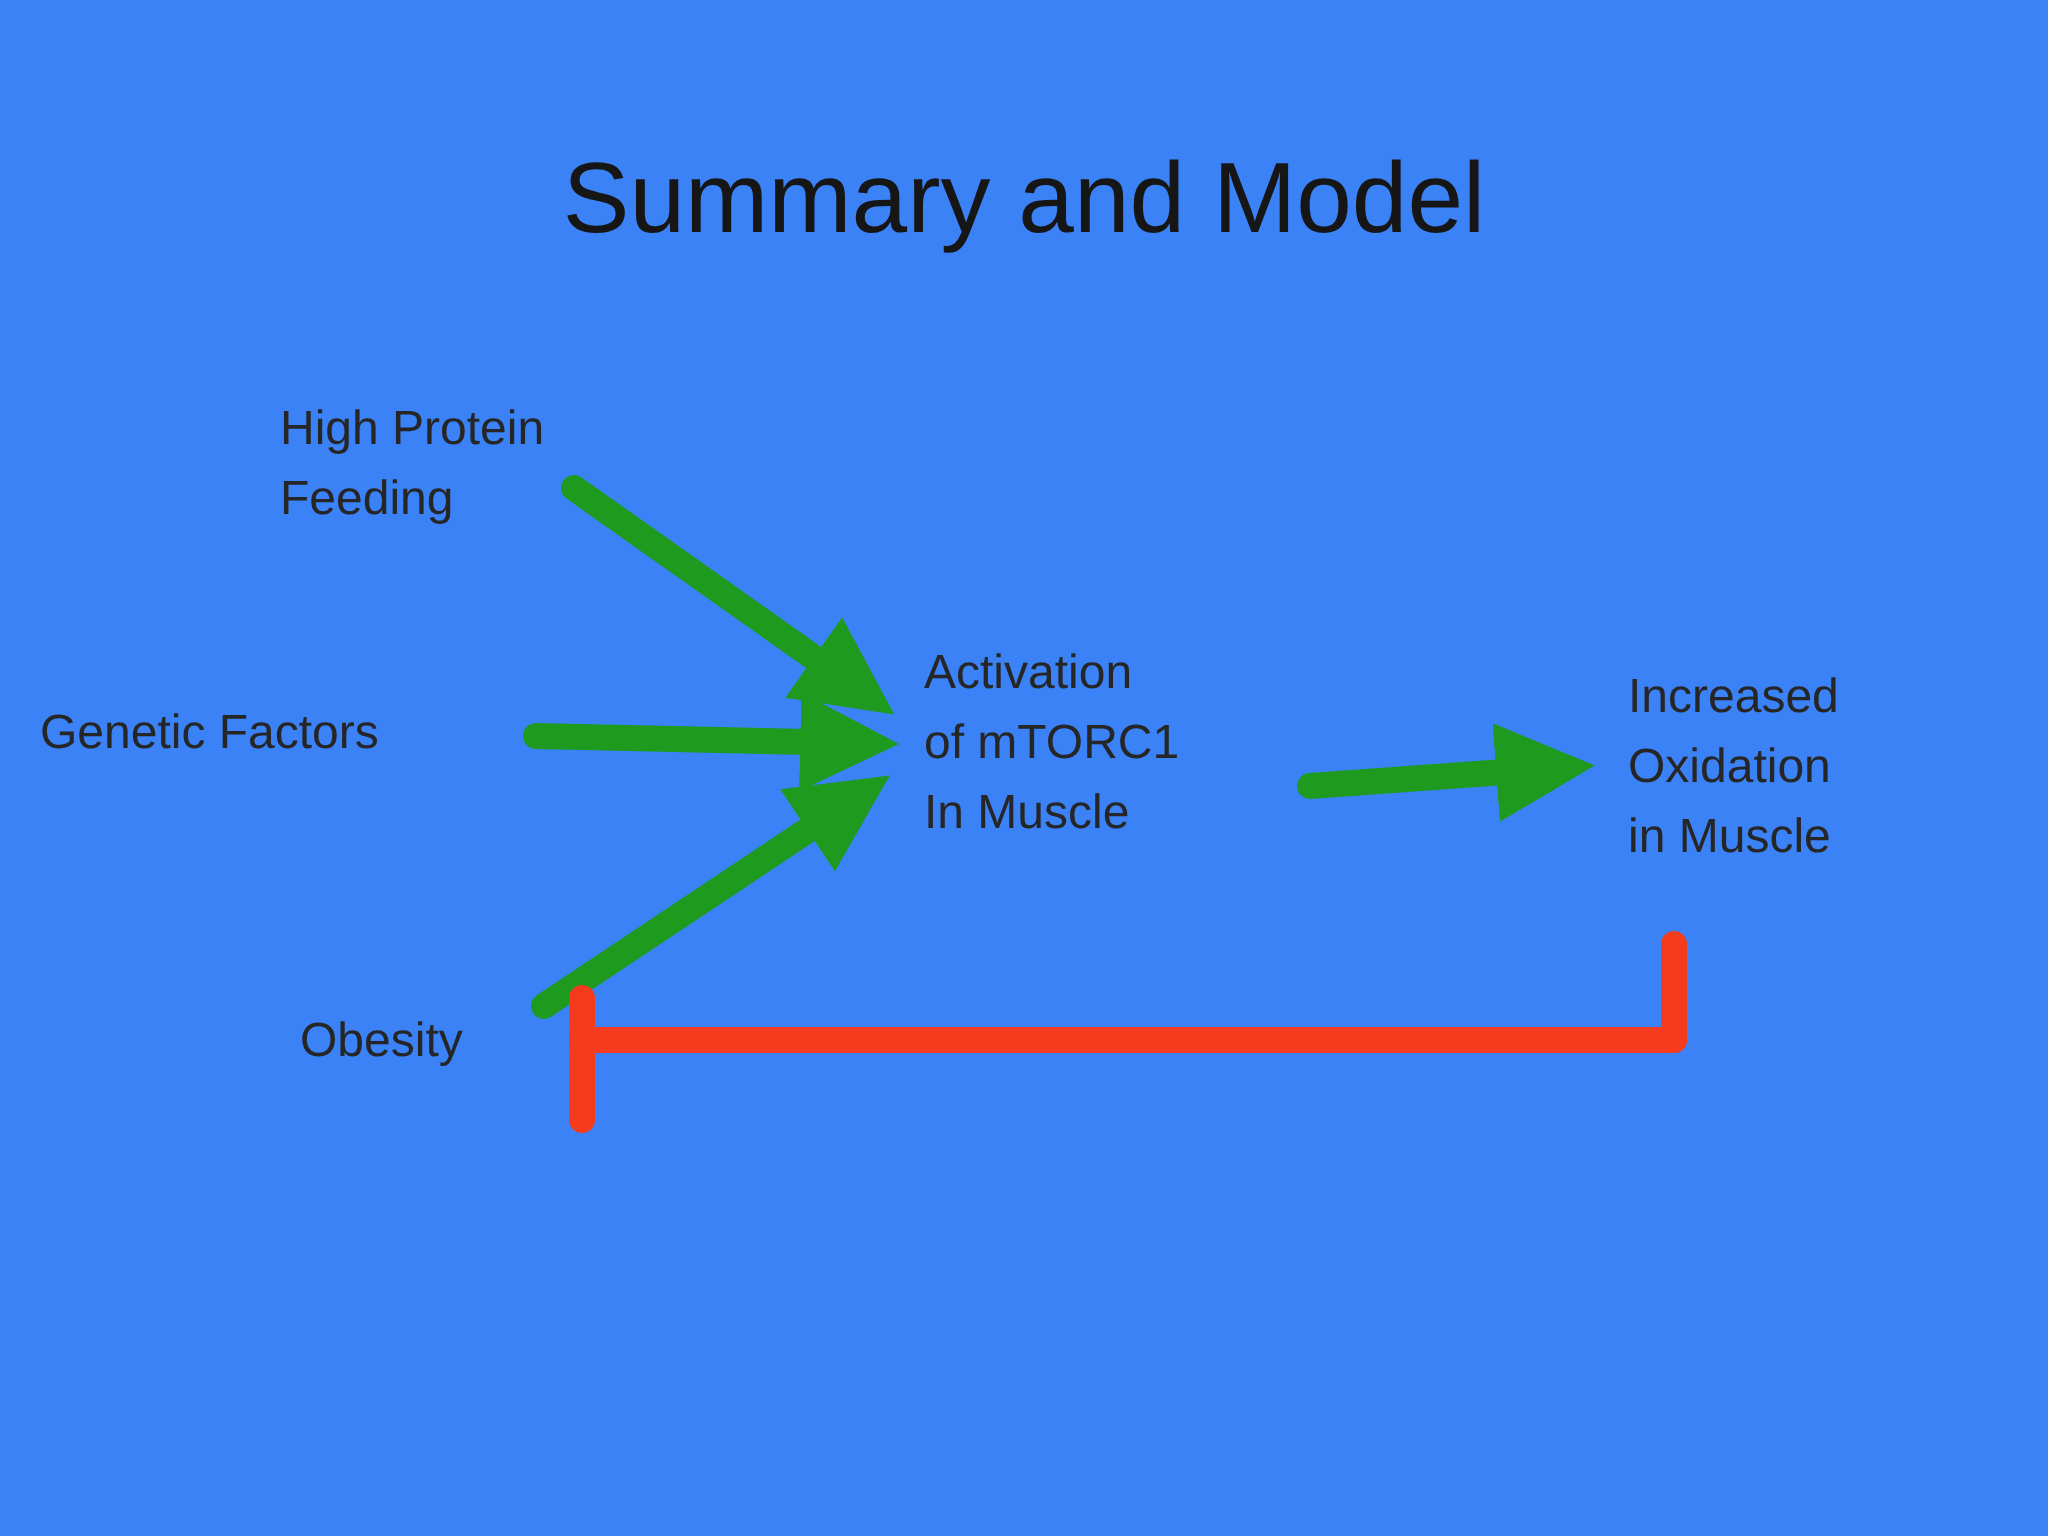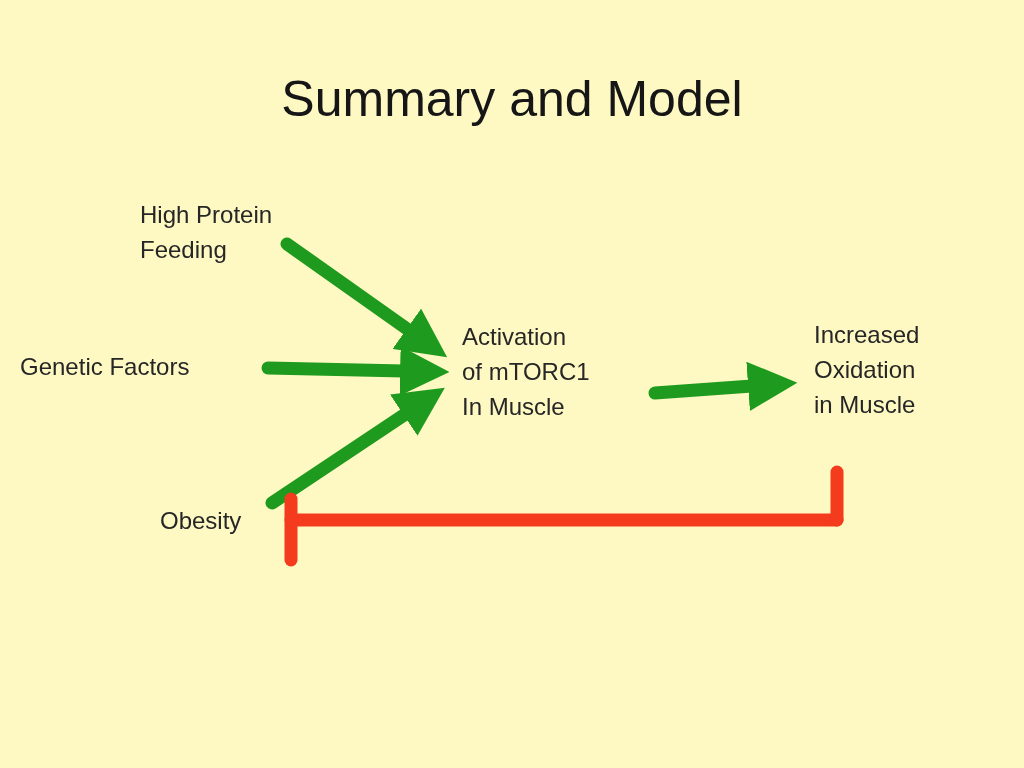--- a/index.html
+++ b/index.html
@@ -4,21 +4,21 @@
 <style>
   html, body {
     margin: 0;
     padding: 0;
     background: #ffffff;
   }
   .slide {
     position: relative;
     width: 1024px;
     height: 768px;
-    background: #fef9c3;
+    background: #3b82f6;
     overflow: hidden;
     font-family: "Liberation Sans", sans-serif;
   }
   .slide-title {
     position: absolute;
     top: 70px;
     left: 0;
     width: 100%;
     text-align: center;
     font-size: 50px;
@@ -27,23 +27,23 @@
   }
   .node {
     position: absolute;
     font-size: 24px;
     line-height: 1.45;
     color: #262626;
     white-space: pre-line;
   }
   .node-high-protein { left: 140px; top: 198px; }
   .node-genetic     { left: 20px;   top: 350px; }
-  .node-obesity     { left: 160px; top: 504px; }
+  .node-obesity     { left: 150px; top: 504px; }
   .node-mtorc1      { left: 462px; top: 320px; }
-  .node-oxidation   { left: 814px; top: 318px; }
+  .node-oxidation   { left: 814px; top: 332px; }
   .diagram-svg {
     position: absolute;
     left: 0;
     top: 0;
     width: 1024px;
     height: 768px;
     pointer-events: none;
   }
 </style>
 </head>

